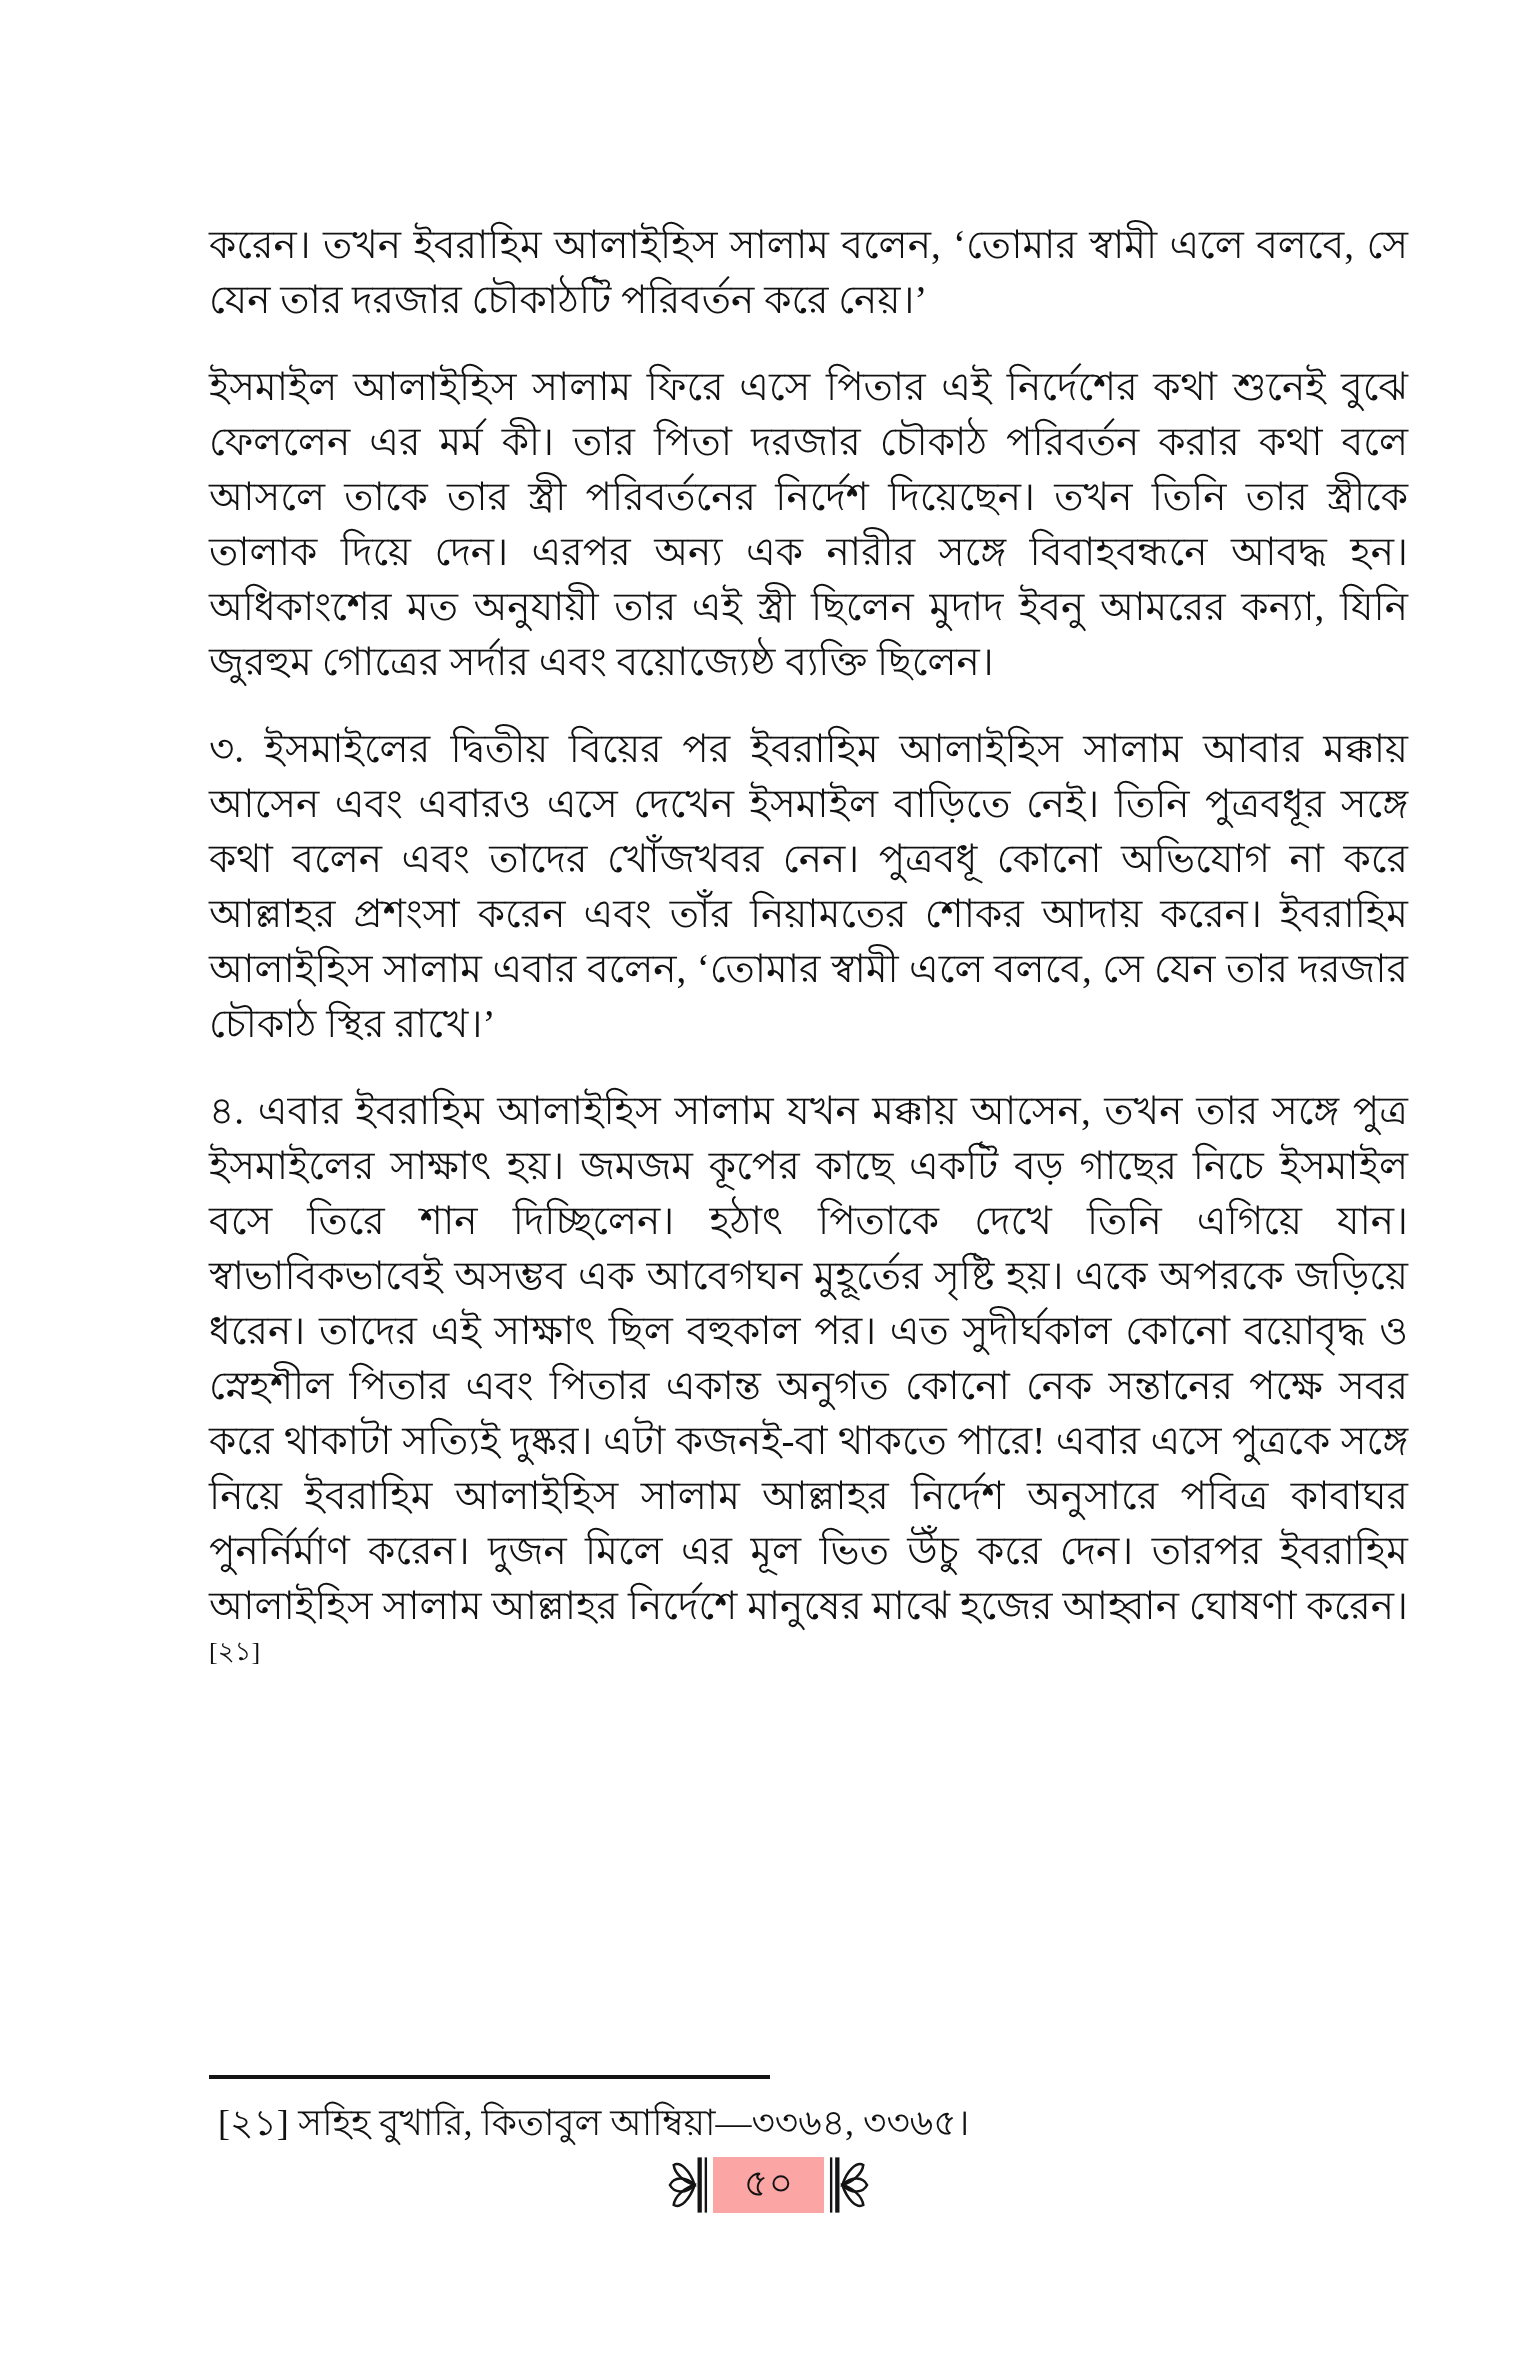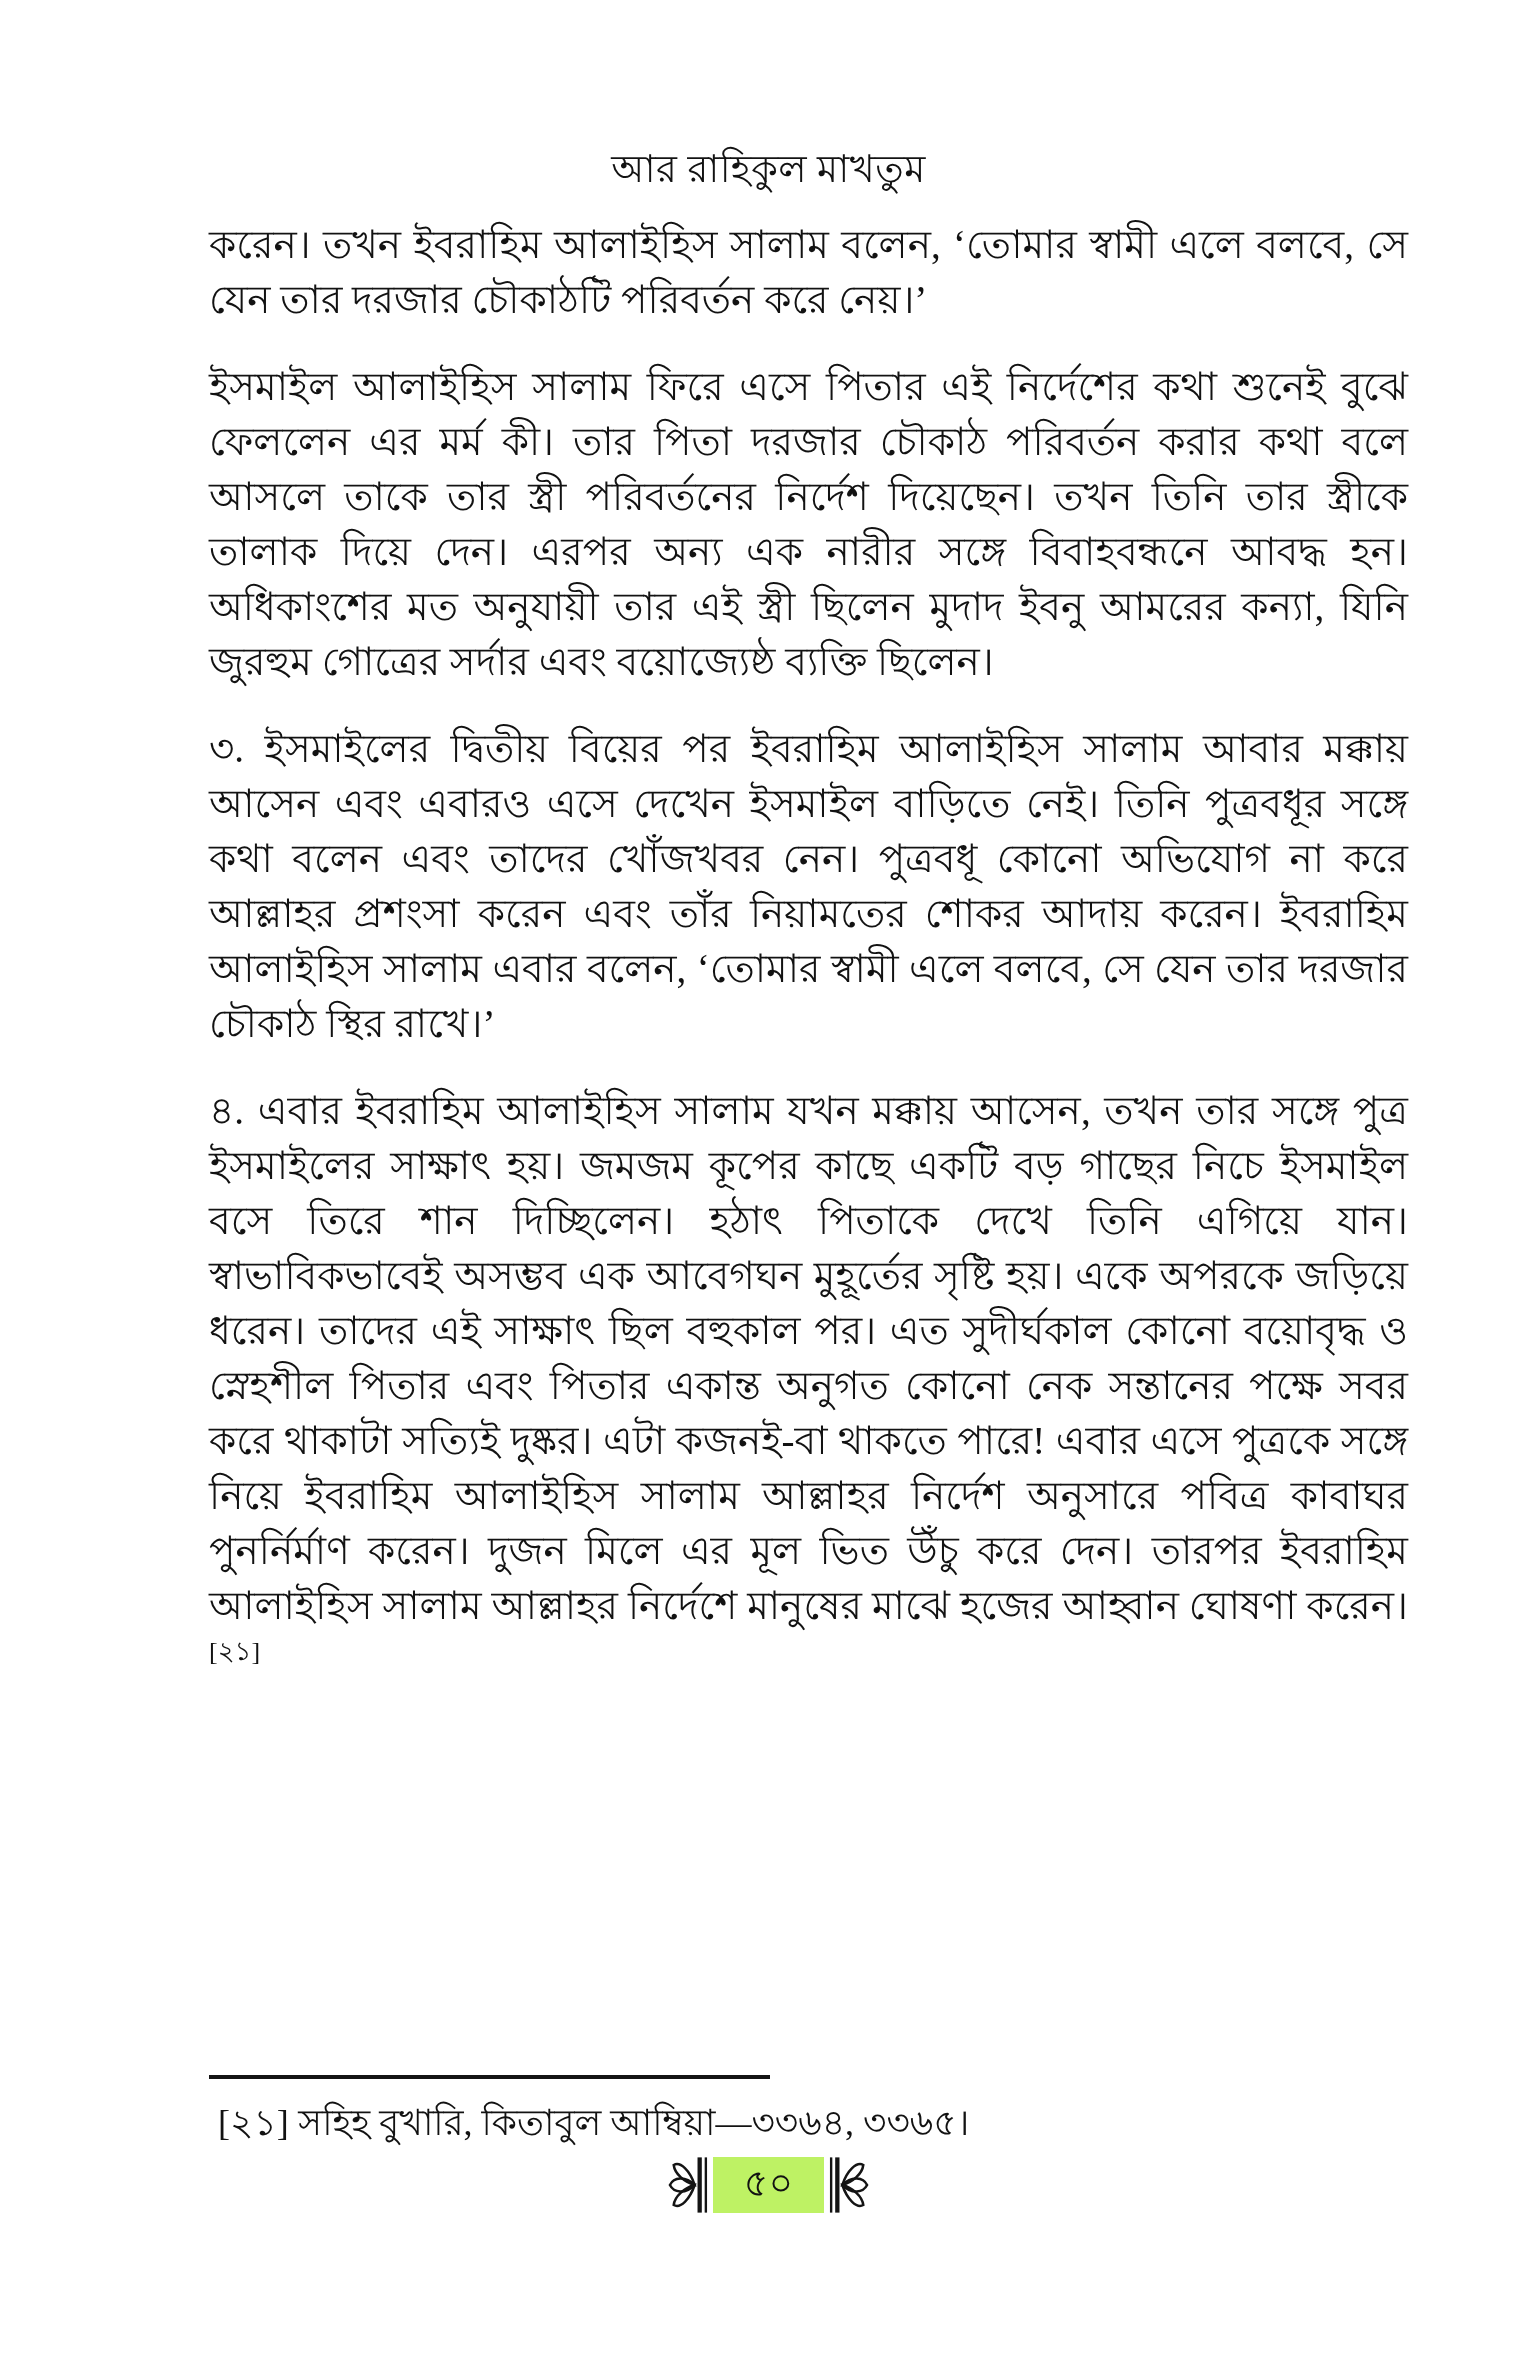--- a/index.html
+++ b/index.html
@@ -58,38 +58,37 @@
   .page-number-row {
     position:absolute;
     top:2156px;
     left:0;
     width:1537px;
     display:flex;
     justify-content:center;
     align-items:center;
   }
   .page-number-box {
-    background:#bef264;
+    background:#fca5a5;
     min-width:92px;
     height:56px;
     display:flex;
     align-items:center;
     justify-content:center;
     font-size:38px;
     margin:0 4.8px;
     padding:0 9.6px;
   }
   .ornament svg { display:block; }
 </style>
 </head>
 <body>
 
 <div class="page">
 
-  <div class="page-header">আর রাহিকুল মাখতুম</div>
 
   <div class="content">
     <p>করেন। তখন ইবরাহিম আলাইহিস সালাম বলেন, ‘তোমার স্বামী এলে বলবে, সে যেন তার দরজার চৌকাঠটি পরিবর্তন করে নেয়।’</p>
     <p>ইসমাইল আলাইহিস সালাম ফিরে এসে পিতার এই নির্দেশের কথা শুনেই বুঝে ফেললেন এর মর্ম কী। তার পিতা দরজার চৌকাঠ পরিবর্তন করার কথা বলে আসলে তাকে তার স্ত্রী পরিবর্তনের নির্দেশ দিয়েছেন। তখন তিনি তার স্ত্রীকে তালাক দিয়ে দেন। এরপর অন্য এক নারীর সঙ্গে বিবাহবন্ধনে আবদ্ধ হন। অধিকাংশের মত অনুযায়ী তার এই স্ত্রী ছিলেন মুদাদ ইবনু আমরের কন্যা, যিনি জুরহুম গোত্রের সর্দার এবং বয়োজ্যেষ্ঠ ব্যক্তি ছিলেন।</p>
     <p>৩. ইসমাইলের দ্বিতীয় বিয়ের পর ইবরাহিম আলাইহিস সালাম আবার মক্কায় আসেন এবং এবারও এসে দেখেন ইসমাইল বাড়িতে নেই। তিনি পুত্রবধূর সঙ্গে কথা বলেন এবং তাদের খোঁজখবর নেন। পুত্রবধূ কোনো অভিযোগ না করে আল্লাহর প্রশংসা করেন এবং তাঁর নিয়ামতের শোকর আদায় করেন। ইবরাহিম আলাইহিস সালাম এবার বলেন, ‘তোমার স্বামী এলে বলবে, সে যেন তার দরজার চৌকাঠ স্থির রাখে।’</p>
     <p><span>৪. এবার ইবরাহিম আলাইহিস সালাম যখন মক্কায় আসেন, তখন তার সঙ্গে পুত্র ইসমাইলের সাক্ষাৎ হয়। জমজম কূপের কাছে একটি বড় গাছের নিচে ইসমাইল বসে তিরে শান দিচ্ছিলেন। হঠাৎ পিতাকে দেখে তিনি এগিয়ে যান। স্বাভাবিকভাবেই অসম্ভব এক আবেগঘন মুহূর্তের সৃষ্টি হয়। একে অপরকে জড়িয়ে ধরেন। তাদের এই সাক্ষাৎ ছিল বহুকাল পর। এত সুদীর্ঘকাল কোনো বয়োবৃদ্ধ ও স্নেহশীল পিতার এবং পিতার একান্ত অনুগত কোনো নেক সন্তানের পক্ষে সবর করে থাকাটা সত্যিই দুষ্কর। এটা কজনই-বা থাকতে পারে! এবার এসে পুত্রকে সঙ্গে নিয়ে ইবরাহিম আলাইহিস সালাম আল্লাহর নির্দেশ অনুসারে পবিত্র কাবাঘর পুনর্নির্মাণ করেন। দুজন মিলে এর মূল ভিত উঁচু করে দেন। তারপর ইবরাহিম আলাইহিস সালাম আল্লাহর নির্দেশে মানুষের মাঝে হজের আহ্বান ঘোষণা করেন।</span><span class="footnote-ref">[২১]</span></p>
   </div>
 
   <div class="footnote-rule"></div>
 

